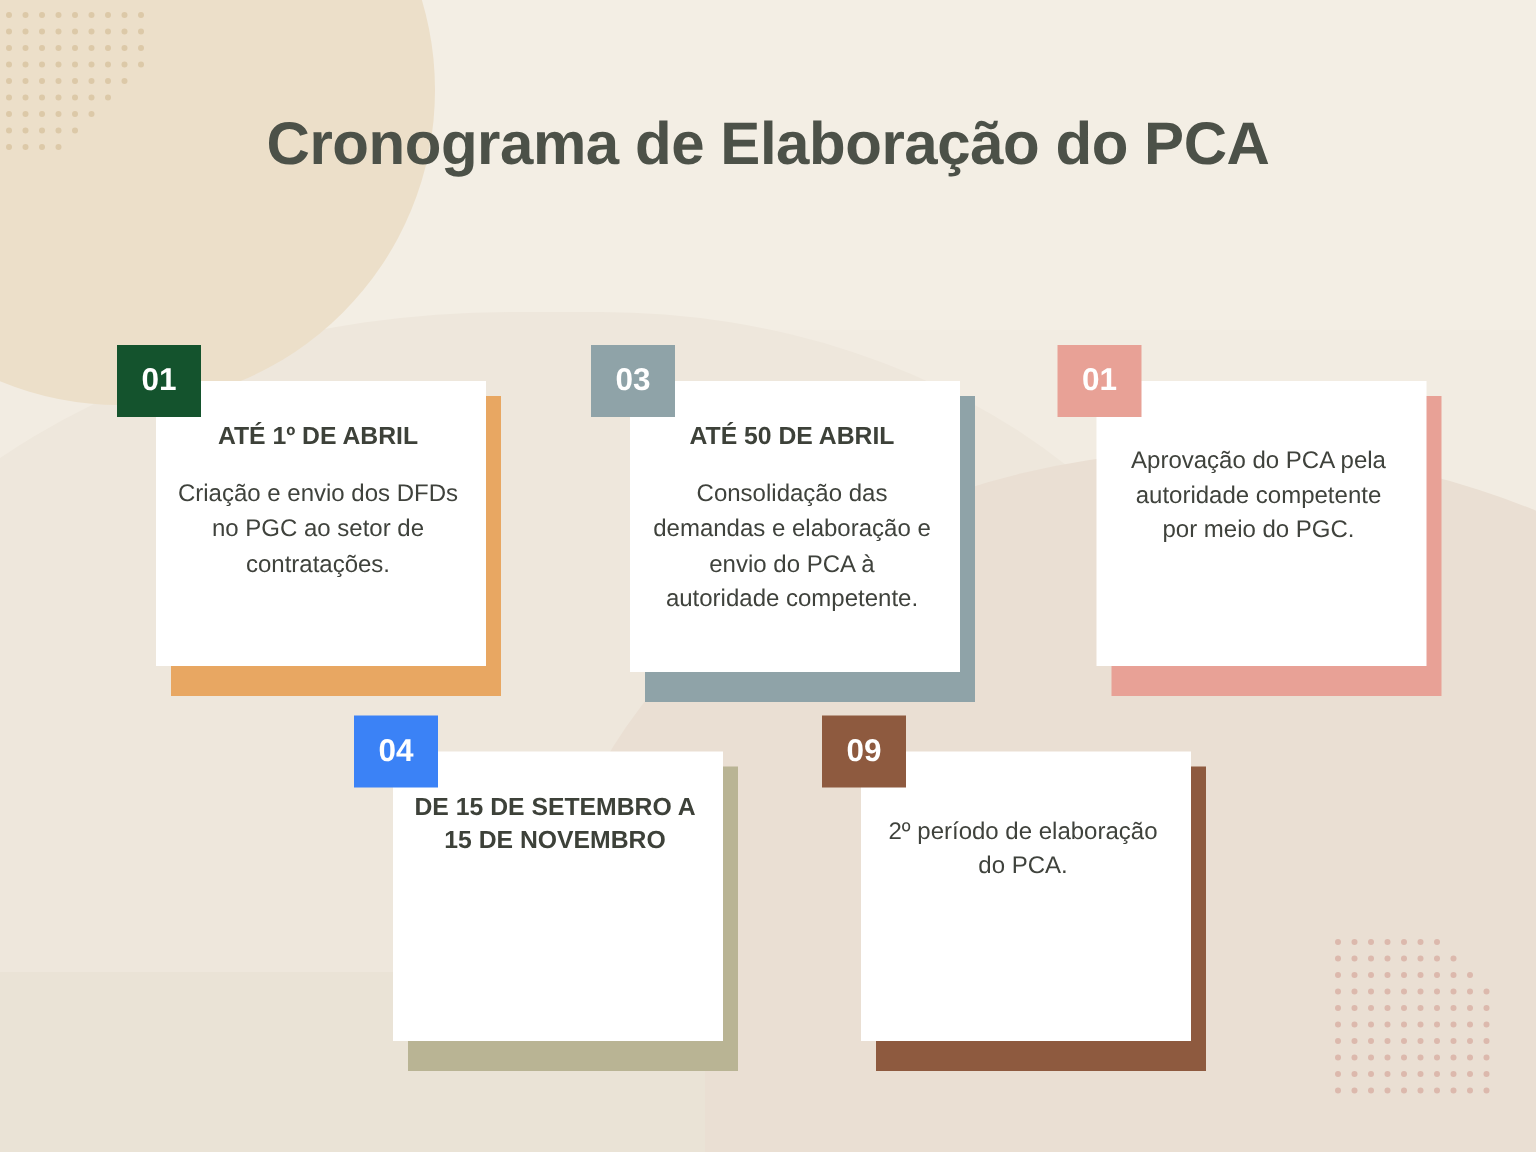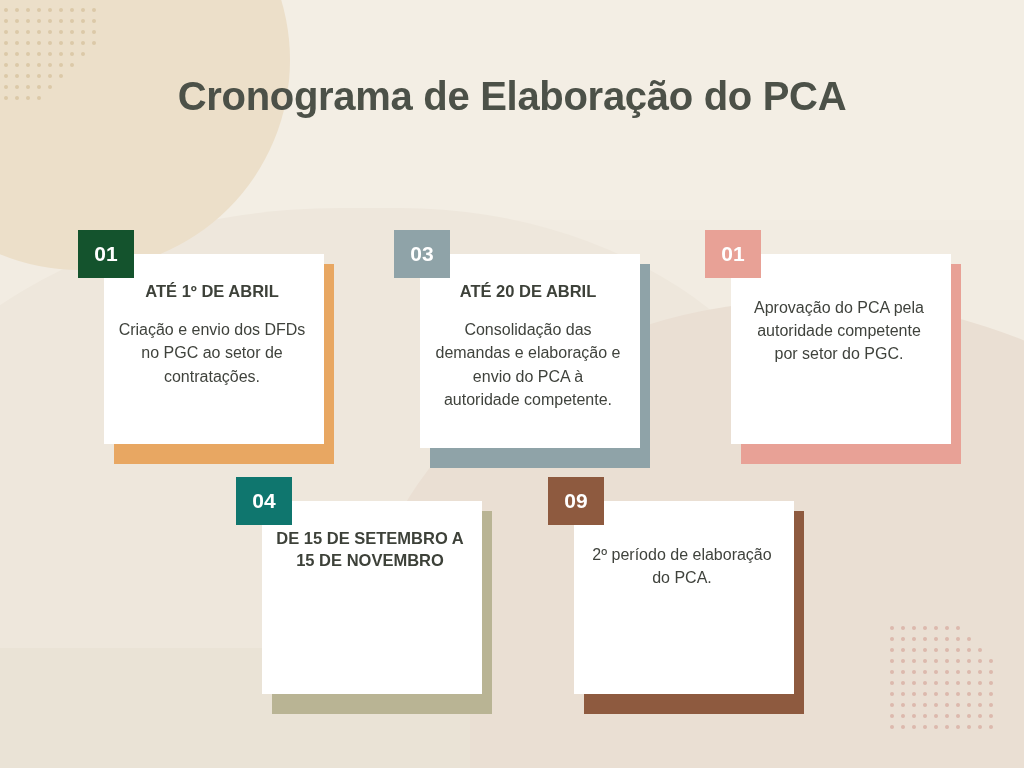--- a/index.html
+++ b/index.html
@@ -333,40 +333,40 @@
     <div class="panel">
       <div class="card-title">ATÉ 1º DE ABRIL</div>
       <div class="card-body">Criação e envio dos DFDs no PGC ao setor de contratações.</div>
     </div>
     <div class="badge" style="background: #14532d;">01</div>
   </div>
 
   <div class="card" id="card-2">
     <div class="shadow" style="background: rgb(143, 163, 168);"></div>
     <div class="panel">
-      <div class="card-title">ATÉ 20 DE ABRIL</div>
+      <div class="card-title">ATÉ 50 DE ABRIL</div>
       <div class="card-body">Consolidação das demandas e elaboração e envio do PCA à autoridade competente.</div>
     </div>
     <div class="badge" style="background: rgb(143, 163, 168);">03</div>
   </div>
 
   <div class="card" id="card-3">
     <div class="shadow" style="background: rgb(232, 161, 150);"></div>
     <div class="panel">
-      <div class="card-body">Aprovação do PCA pela autoridade competente por setor do PGC.</div>
+      <div class="card-body">Aprovação do PCA pela autoridade competente por meio do PGC.</div>
     </div>
     <div class="badge" style="background: rgb(232, 161, 150);">01</div>
   </div>
 
   <div class="card" id="card-4">
     <div class="shadow" style="background: rgb(185, 180, 148);"></div>
     <div class="panel">
       <div class="card-title">DE 15 DE SETEMBRO A 15 DE NOVEMBRO</div>
     </div>
-    <div class="badge" style="background: #0f766e;">04</div>
+    <div class="badge" style="background: #3b82f6;">04</div>
   </div>
 
   <div class="card" id="card-5">
     <div class="shadow" style="background: rgb(142, 90, 63);"></div>
     <div class="panel">
       <div class="card-body">2º período de elaboração do PCA.</div>
     </div>
     <div class="badge" style="background: rgb(142, 90, 63);">09</div>
   </div>
 

